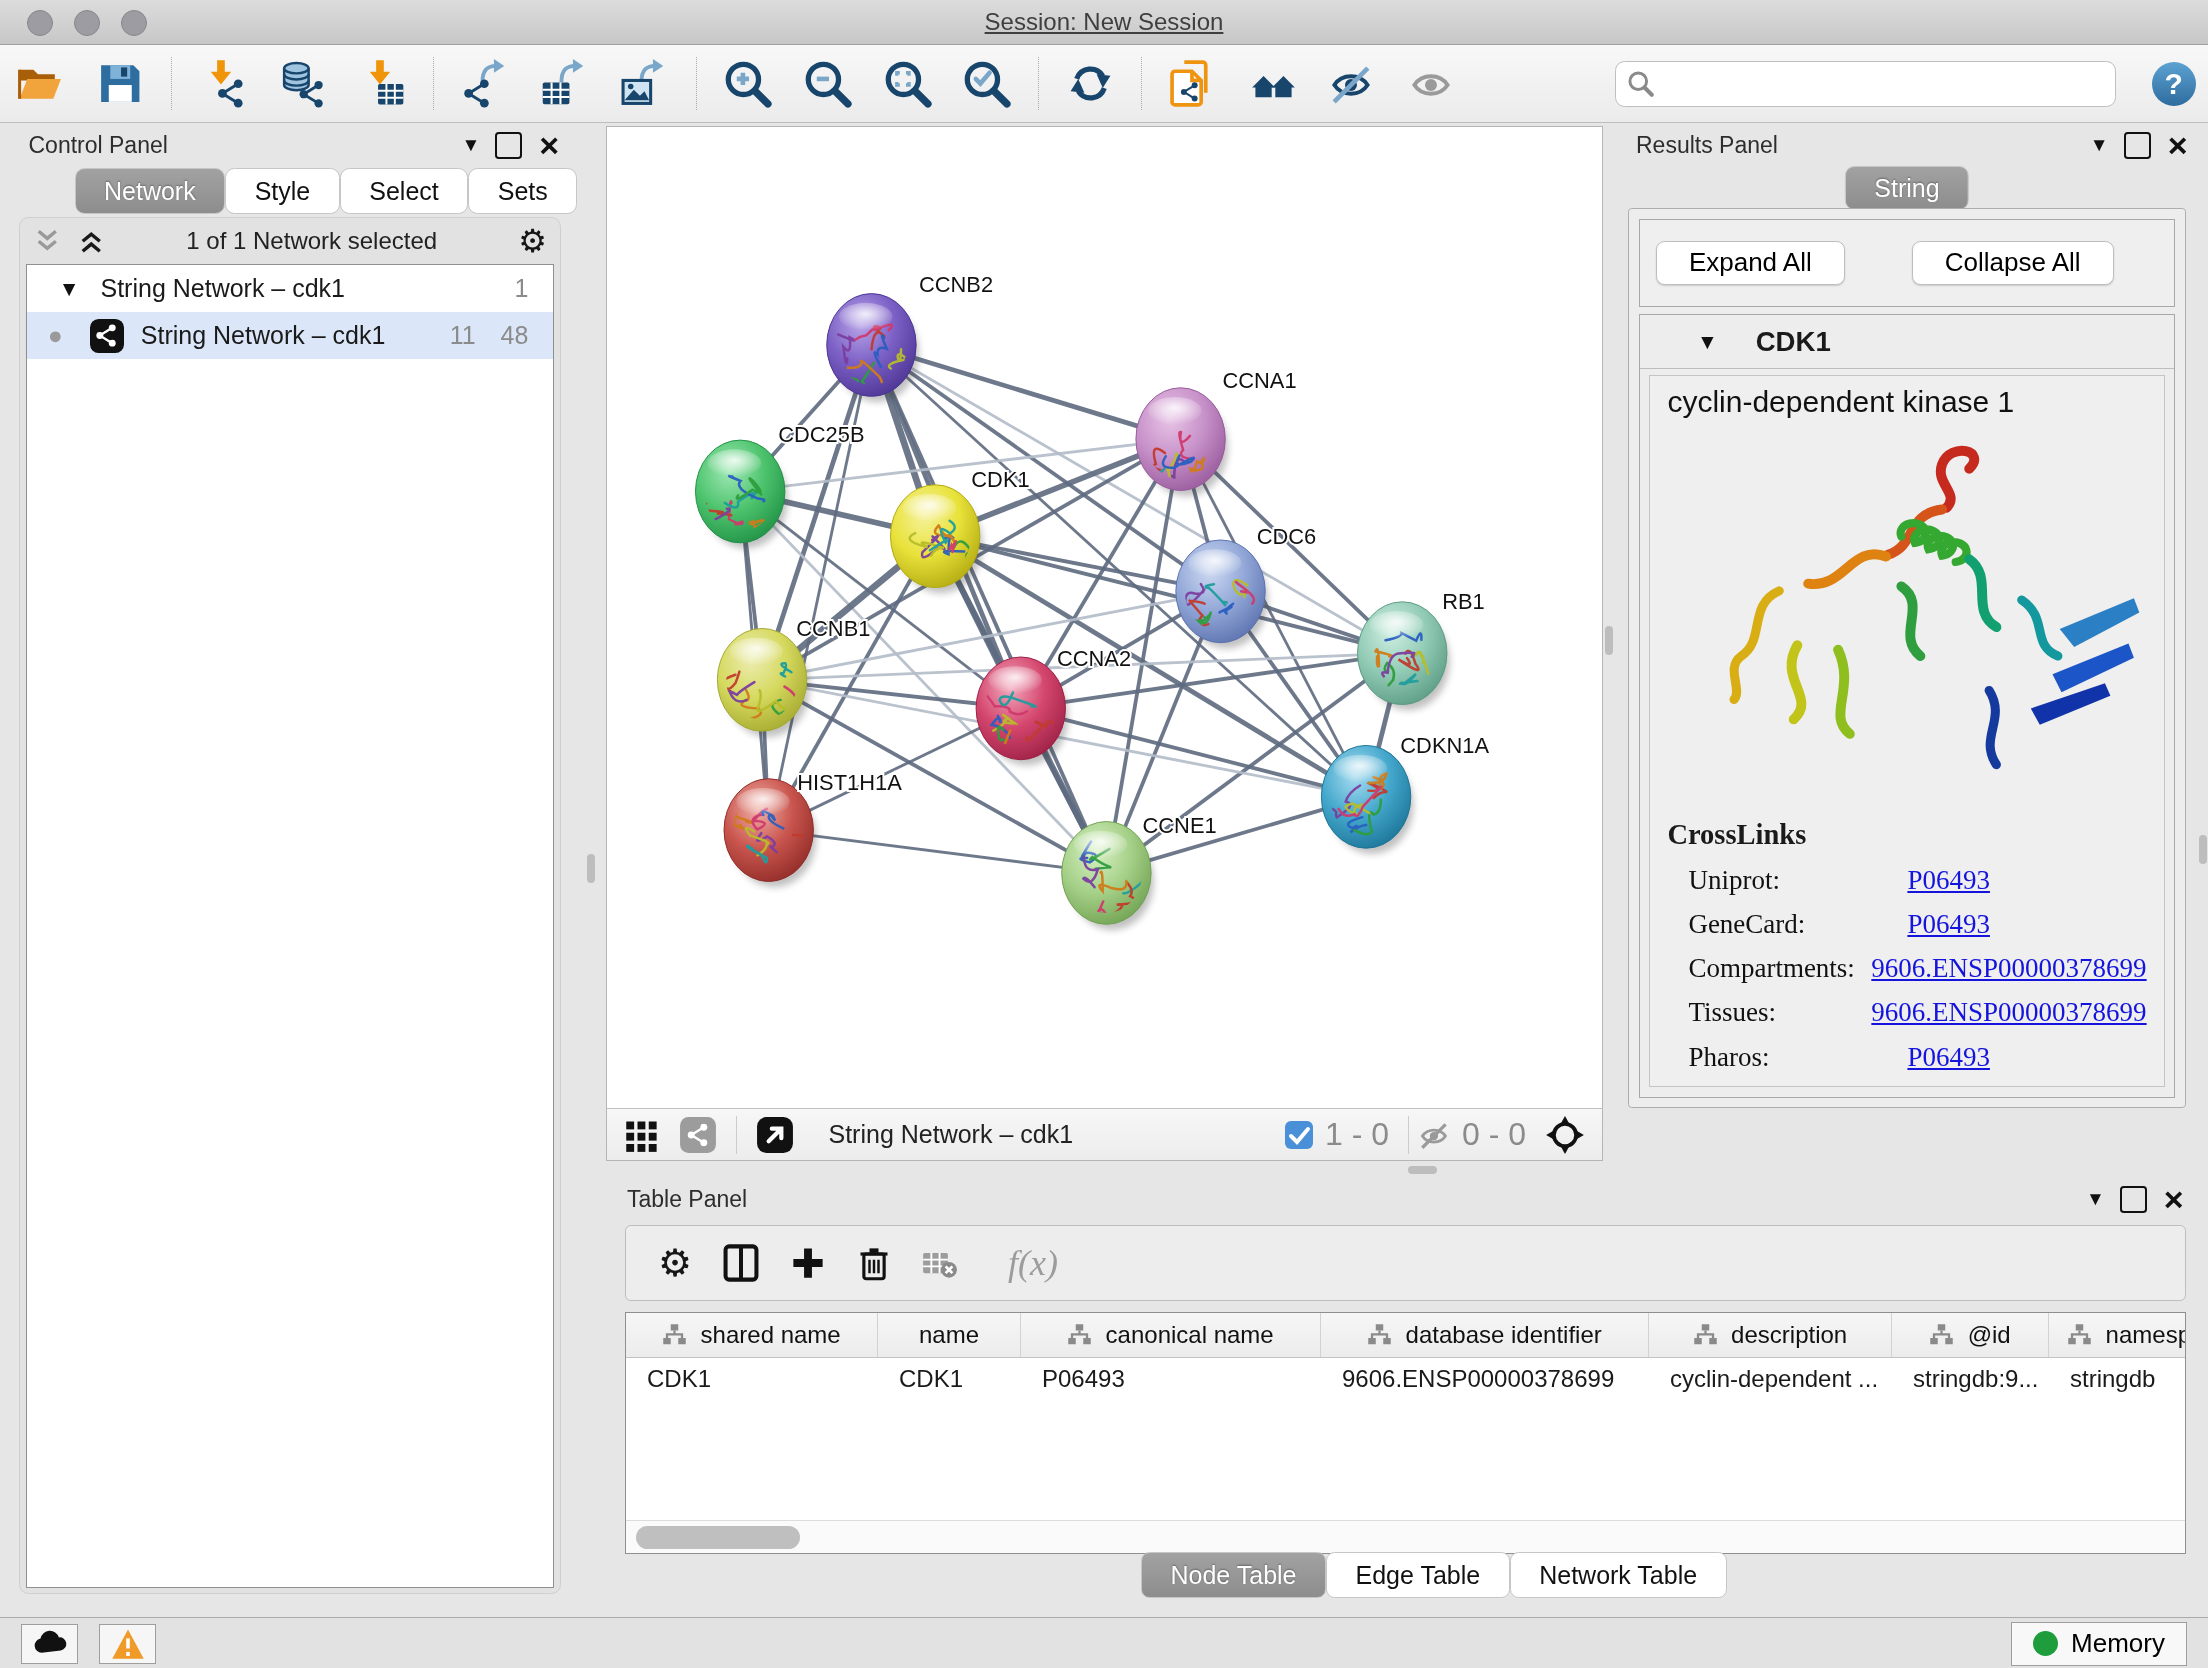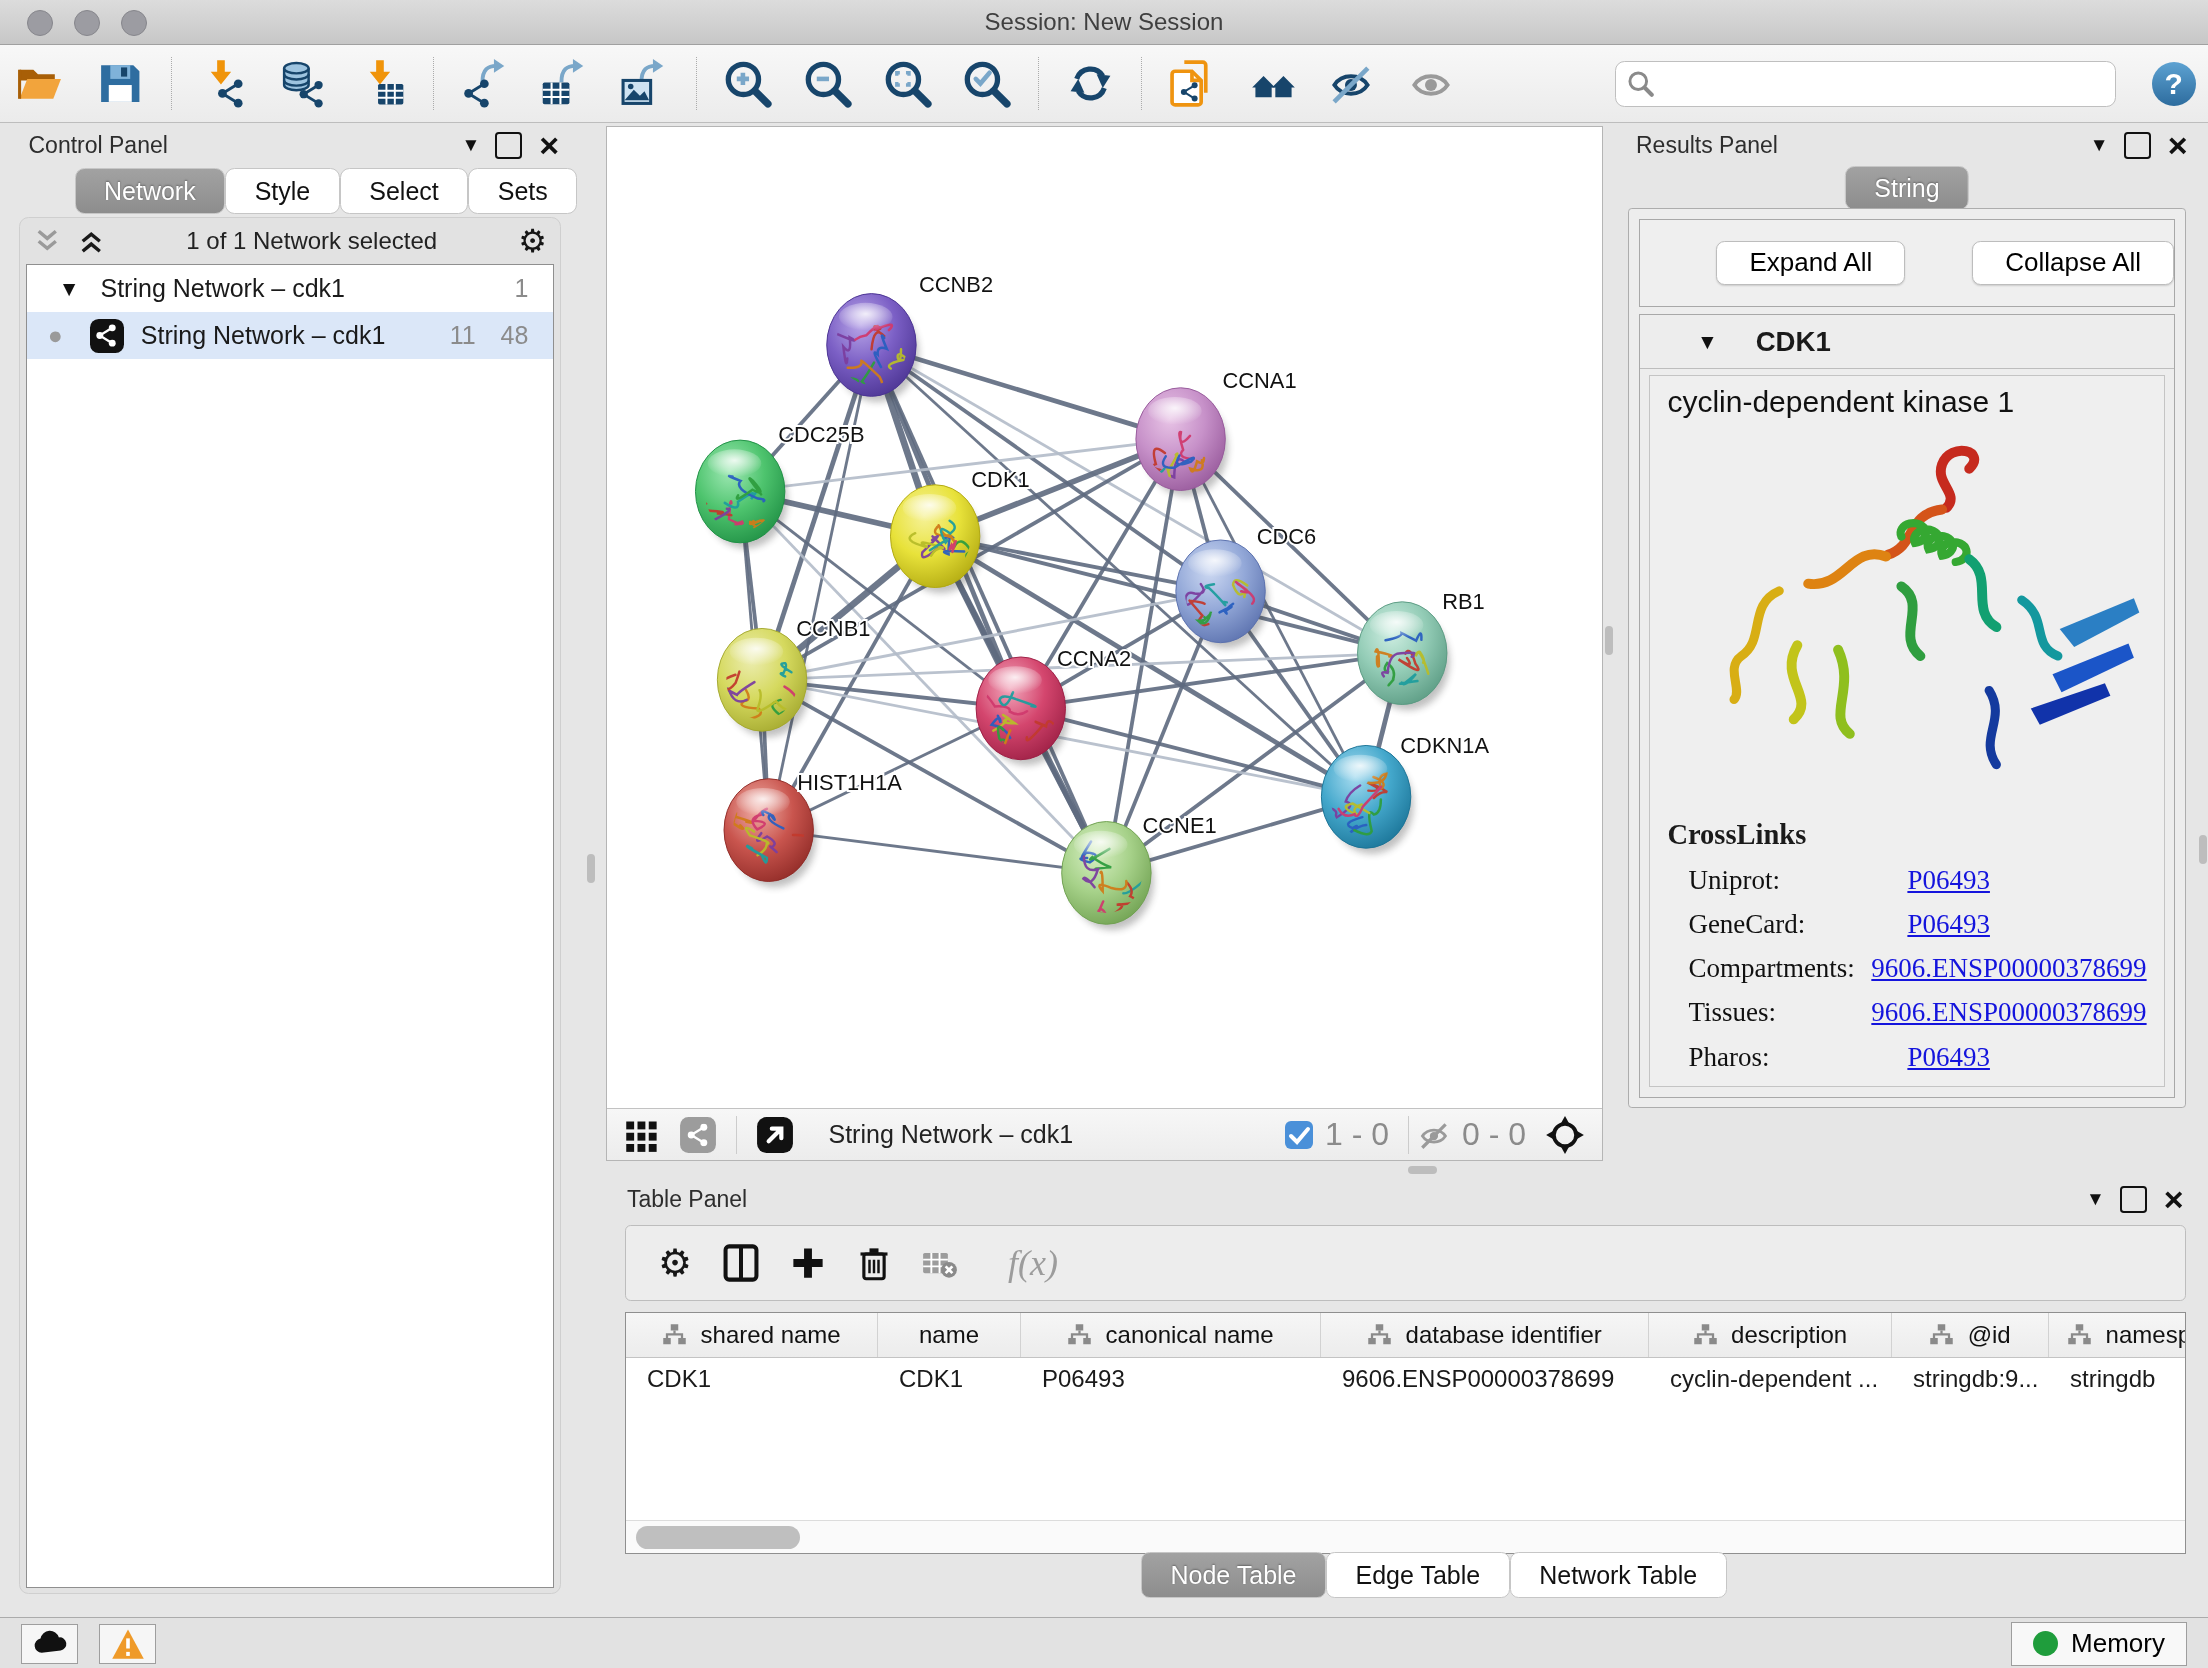--- a/index.html
+++ b/index.html
@@ -2,21 +2,21 @@
 <html style="font-size:15px"><head>
 <meta charset="utf-8">
 <style>
   html,body{margin:0;padding:0;}
   body{width:2208px;height:1668px;position:relative;overflow:hidden;
        background:#e6e6e6;font-family:"Liberation Sans",sans-serif;color:#1a1a1a;}
   .abs{position:absolute;}
   
   .titlebar{left:0;top:0;width:2208px;height:44px;background:linear-gradient(#dcdcdc,#c7c7c7);
             border-bottom:1px solid #a0a0a0;display:flex;align-items:center;justify-content:center;}
-  .titlebar .ttl{font-size:24px;color:#3f3f3f;}
+  .titlebar .ttl{font-size:24px;color:#3f3f3f;text-decoration:underline;}
   .lights{position:absolute;left:27px;top:9.5px;display:flex;gap:21px;}
   .light{width:24px;height:24px;border-radius:50%;background:#9c9ca2;border:1px solid #86868c;}
   
   .toolbar{left:0;top:45px;width:2208px;height:77px;background:linear-gradient(#f8f8f8,#ebebeb);
            border-bottom:1px solid #bdbdbd;display:flex;align-items:center;}
   .tb{background:none;border:none;padding:0;margin:0 13.3px;width:53px;height:53px;
       display:flex;align-items:center;justify-content:center;cursor:pointer;}
   .tb svg{width:49px;height:49px;}
   .tsep{width:0;height:53px;border-left:1.9px dotted #ababab;margin:0 11.4px;}
   .searchbox{margin-left:143px;width:476px;height:44px;background:#fff;border:1px solid #bfbfbf;
@@ -62,21 +62,21 @@
   .netbar .vsep{width:0;height:38px;border-left:1px solid #cccccc;margin:0 9.5px;}
   .nettitle{font-size:25px;color:#222;margin-left:25px;flex:1;}
   .badge{font-size:32px;color:#8b8b8b;margin:0 9.5px;}
   
   .results{left:1617px;top:126px;width:580px;height:1033px;}
   .results .phead{height:38px;padding-left:19px;}
   .rtab{position:absolute;left:50%;transform:translateX(-50%);top:40px;}
   .rtab .tabpill{border-radius:9.5px;height:42px;}
   .rbox{position:absolute;left:11.4px;right:11.4px;top:82px;bottom:51px;background:#ededed;
         border:1px solid #adadad;border-radius:3.8px;padding:9.5px;display:flex;flex-direction:column;}
-  .rbtns{border:1px solid #a8a8a8;background:#efefef;padding:21px 0;display:flex;justify-content:flex-end;gap:67px;}
+  .rbtns{border:1px solid #a8a8a8;background:#efefef;padding:21px 16px;display:flex;justify-content:flex-start;gap:67px;}
   .rbtn{background:#fff;border:1px solid #bdbdbd;border-radius:8.6px;height:44px;padding:0 32px;
         font-size:26px;font-family:"Liberation Sans",sans-serif;cursor:pointer;box-shadow:0 1px 1.9px rgba(0,0,0,.15);}
   .rentry{border:1px solid #a8a8a8;margin-top:7.6px;flex:1;display:flex;flex-direction:column;background:#ededed;overflow:hidden;}
   .rehead{height:53px;display:flex;align-items:center;border-bottom:1px solid #bdbdbd;}
   .rehead .tri{margin:0 38px 0 57px;}
   .rename{font-size:27.6px;font-weight:bold;}
   .recontent{flex:1;border:1px solid #c4c4c4;margin:5.7px 9.5px 9.5px 9.5px;background:#efefef;
              padding:9.5px 17px;overflow:hidden;position:relative;}
   .rdesc{font-size:30px;color:#111;}
   .xtitle{font-family:"Liberation Serif",serif;font-weight:bold;font-size:28.5px;margin-top:17px;}

